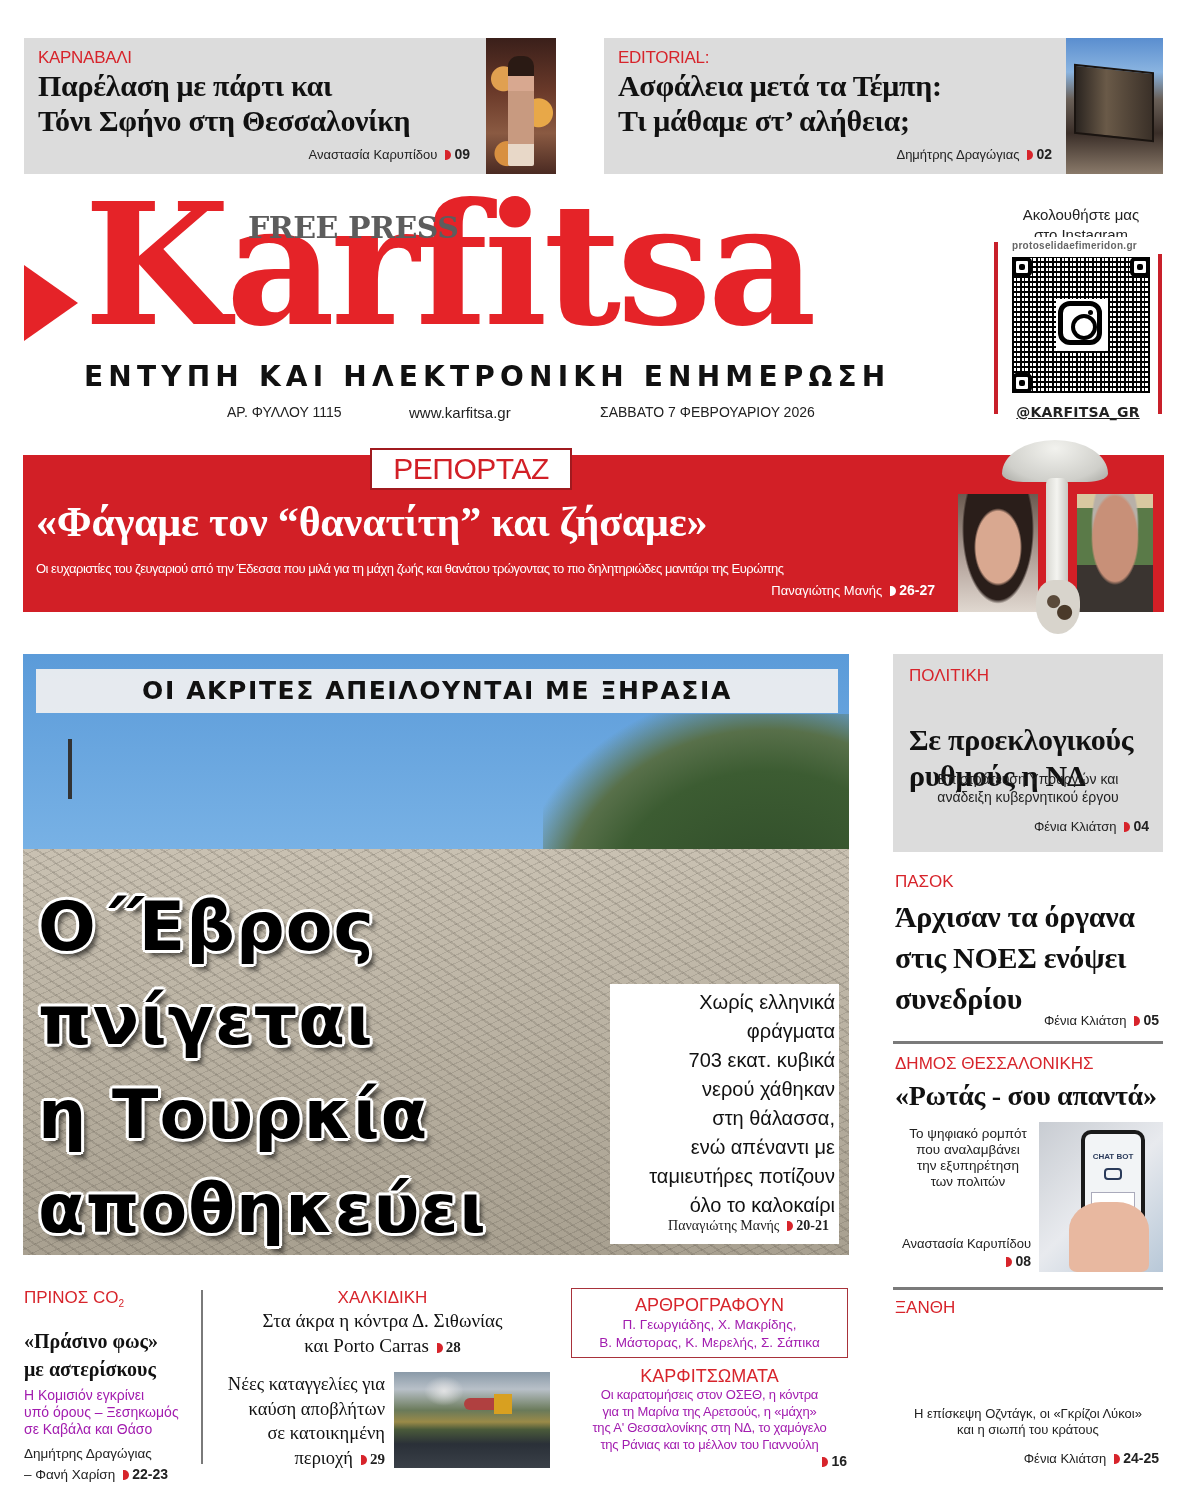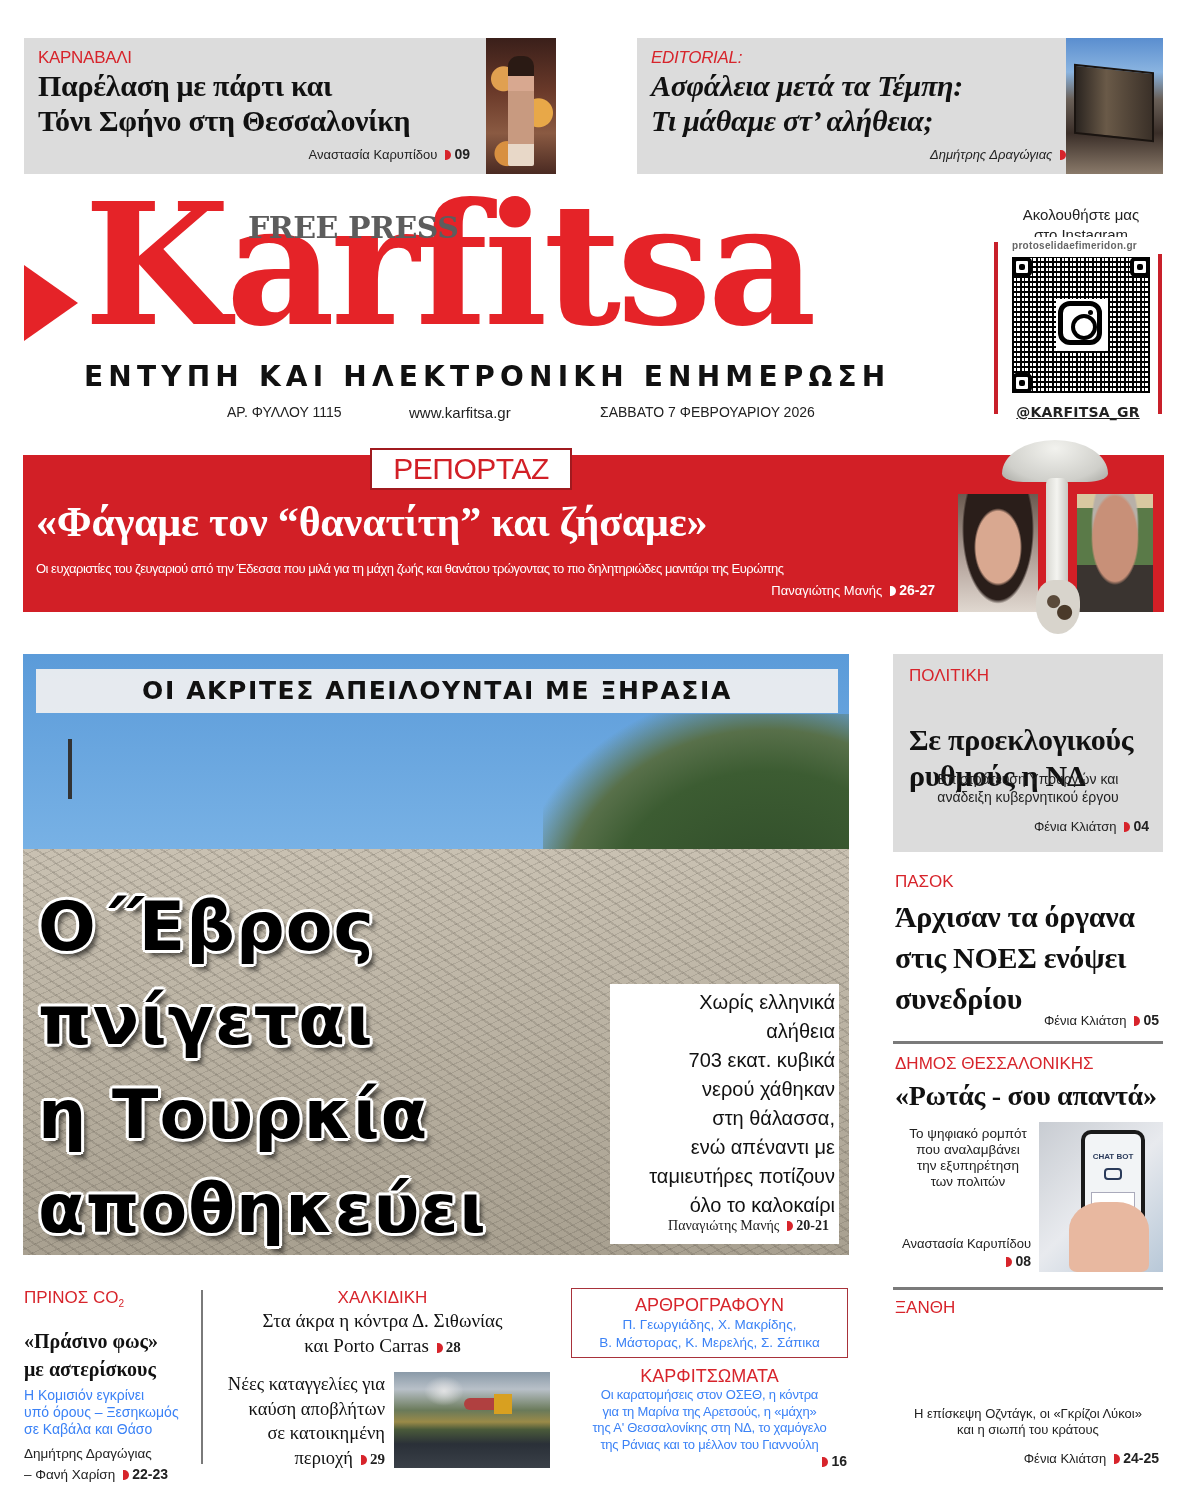--- a/index.html
+++ b/index.html
@@ -67,42 +67,42 @@
   
   .pol-box { left: 893px; top: 654px; width: 270px; height: 198px; background: #dcdcdc; }
   .rc-kicker { font-size: 17px; color: #d7242b; }
   .rc-title { font-family: "Liberation Serif", serif; font-weight: bold; font-size: 30px; line-height: 36px; color: #111; letter-spacing: -0.3px; white-space: nowrap; }
   .rc-sub { font-size: 14px; line-height: 18px; color: #222; text-align: center; }
   .hr { height: 3px; background: #7a7a7a; }
 
   
   .bt-kicker { font-size: 17px; color: #d7242b; white-space: nowrap; }
   .bt-title { font-family: "Liberation Serif", serif; font-weight: bold; font-size: 20px; line-height: 26px; color: #111; white-space: nowrap; }
-  .bt-text { font-size: 15px; line-height: 19px; color: #3b82f6; white-space: nowrap; }
+  .bt-text { font-size: 15px; line-height: 19px; color: #a21caf; white-space: nowrap; }
   .vrule { width: 2px; background: #7a7a7a; }
   .arthro-box { left: 571px; top: 1288px; width: 277px; height: 70px; border: 1.5px solid #a8323a; text-align: center; }
 </style>
 </head>
 <body>
 
 <div class="teaser" style="left:24px; width:476px;padding-left:15px;">
   <div class="kicker">ΚΑΡΝΑΒΑΛΙ</div>
   <h2>
     <span>Παρέλαση με πάρτι και</span><br>
     <span>Τόνι Σφήνο στη Θεσσαλονίκη</span>
   </h2>
   <div class="byline" style="right:30px; bottom:12px;">
     <span>Αναστασία Καρυπίδου</span><span class="arrow"></span><span class="page">09</span>
   </div>
 </div>
 <div class="photo" style="left:486px; top:38px; width:70px; height:136px; background: radial-gradient(circle at 25% 30%, #e0a050 0 12px, transparent 13px), radial-gradient(circle at 75% 55%, #e8a848 0 14px, transparent 15px), radial-gradient(circle at 30% 85%, #d89040 0 12px, transparent 13px), linear-gradient(180deg, #3a1f1a, #6b3a2a 40%, #8a5a42 70%, #4a2a22);">
   <div style="position:absolute; left:22px; top:18px; width:26px; height:110px; background: linear-gradient(180deg, #2a1a14 0 18%, #d8a890 18% 32%, #c89a80 32% 80%, #e8d8c8 80%); border-radius: 10px 10px 2px 2px;"></div>
 </div>
 
-<div class="teaser" style="left:637px; width:498px;font-style:italic;">
+<div class="teaser" style="left:604px; width:498px;">
   <div class="kicker">EDITORIAL:</div>
   <h2>
     <span>Ασφάλεια μετά τα Τέμπη:</span><br>
     <span>Τι μάθαμε στ’ αλήθεια;</span>
   </h2>
   <div class="byline" style="right:50px; bottom:12px;">
     <span>Δημήτρης Δραγώγιας</span><span class="arrow"></span><span class="page">02</span>
   </div>
 </div>
 <div class="photo" style="left:1066px; top:38px; width:97px; height:136px; background: linear-gradient(180deg, #5a8ecf 0%, #8ab4e0 25%, #6a6058 45%, #3a2e28 70%, #8a7a6a 100%);">
@@ -157,21 +157,21 @@
 <div class="abs lead-overline">ΟΙ ΑΚΡΙΤΕΣ ΑΠΕΙΛΟΥΝΤΑΙ ΜΕ ΞΗΡΑΣΙΑ</div>
 <div class="abs lead-headline">
   <div>Ο΄Έβρος</div>
   <div>πνίγεται</div>
   <div>η Τουρκία</div>
   <div>αποθηκεύει</div>
 </div>
 <div class="abs lead-box">
   <div class="lead-box-text">
     <div>Χωρίς ελληνικά</div>
-    <div>αλήθεια</div>
+    <div>φράγματα</div>
     <div>703 εκατ. κυβικά</div>
     <div>νερού χάθηκαν</div>
     <div>στη θάλασσα,</div>
     <div>ενώ απέναντι με</div>
     <div>ταμιευτήρες ποτίζουν</div>
     <div>όλο το καλοκαίρι</div>
   </div>
   <div class="byline">
     <span>Παναγιώτης Μανής</span><span class="arrow"></span><span class="page">20-21</span>
   </div>

